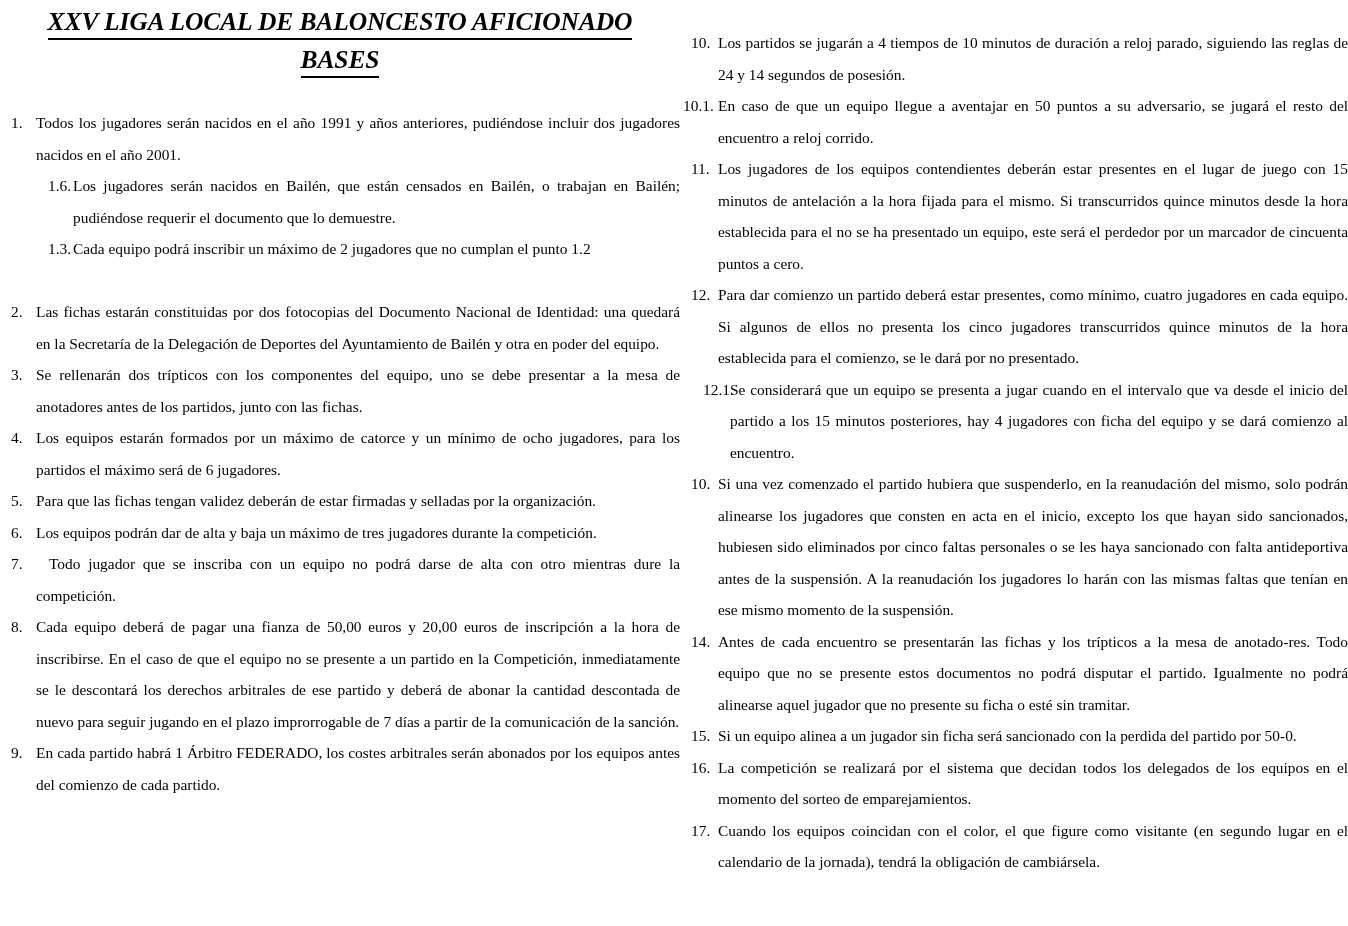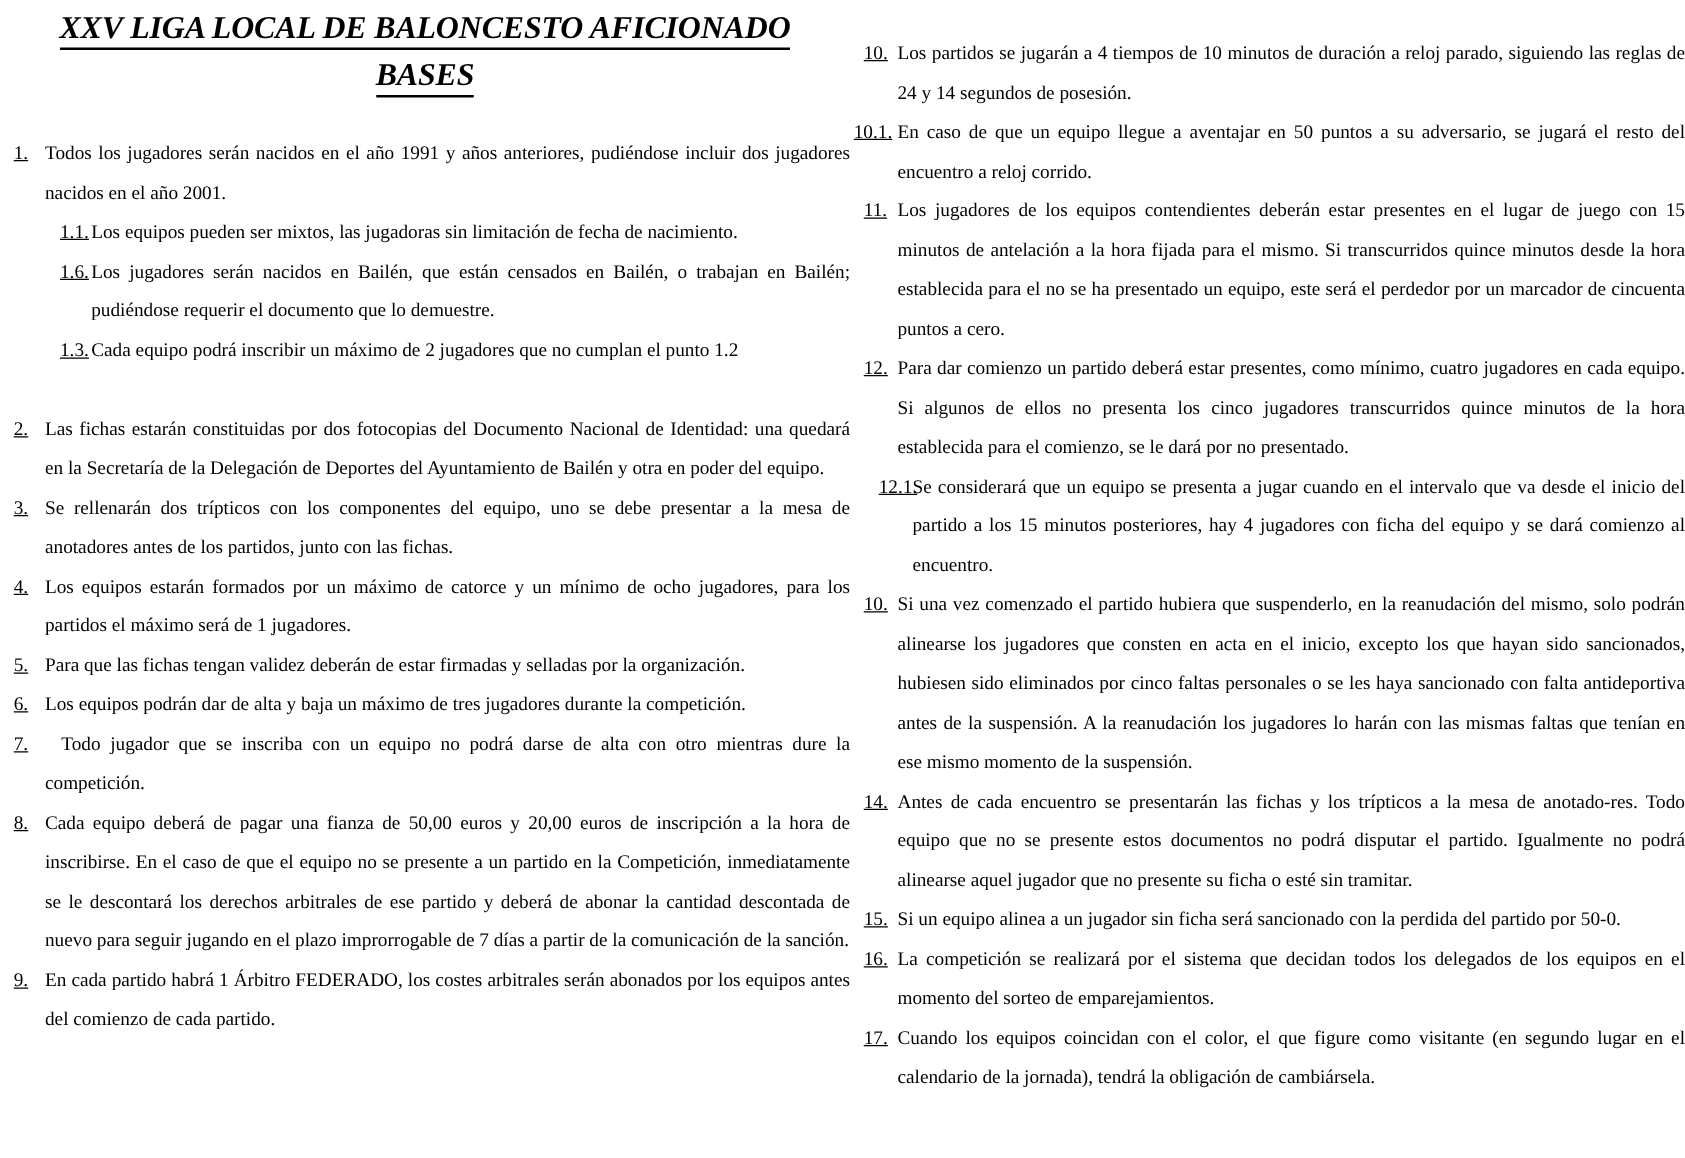--- a/index.html
+++ b/index.html
@@ -74,21 +74,20 @@
     text-justify: inter-word;
     margin: 0;
   }
   .item .num {
     position: absolute;
     left: 0;
     top: 0;
     display: block;
     text-align: center;
     white-space: nowrap;
-    text-decoration: underline;
   }
   .item .body {
     display: block;
   }
   .item .body.nojust {
     text-align: left;
   }
 
   
   .col-left .lvl1 {
@@ -142,42 +141,38 @@
     <div class="doc-title-1"><span>XXV LIGA LOCAL DE BALONCESTO AFICIONADO</span></div>
     <div class="doc-title-2"><span>BASES</span></div>
   </div>
 
   <div class="col col-left" id="col-left">
       <p class="item lvl1">
         <span class="num">1.</span>
         <span class="body">Todos los jugadores serán nacidos en el año 1991 y años anteriores, pudiéndose incluir dos jugadores nacidos en el año 2001.</span>
       </p>
       <p class="item lvl2">
-        <span class="num">1.1.</span>
-        <span class="body nojust">Los equipos pueden ser mixtos, las jugadoras sin limitación de fecha de nacimiento.</span>
-      </p>
-      <p class="item lvl2">
         <span class="num">1.6.</span>
         <span class="body">Los jugadores serán nacidos en Bailén, que están censados en Bailén, o trabajan en Bailén; pudiéndose requerir el documento que lo demuestre.</span>
       </p>
       <p class="item lvl2 gap-after">
         <span class="num">1.3.</span>
         <span class="body nojust">Cada equipo podrá inscribir un máximo de 2 jugadores que no cumplan el punto 1.2</span>
       </p>
       <p class="item lvl1">
         <span class="num">2.</span>
         <span class="body">Las fichas estarán constituidas por dos fotocopias del Documento Nacional de Identidad: una quedará en la Secretaría de la Delegación de Deportes del Ayuntamiento de Bailén y otra en poder del equipo.</span>
       </p>
       <p class="item lvl1">
         <span class="num">3.</span>
         <span class="body">Se rellenarán dos trípticos con los componentes del equipo, uno se debe presentar a la mesa de anotadores antes de los partidos, junto con las fichas.</span>
       </p>
       <p class="item lvl1">
         <span class="num">4.</span>
-        <span class="body">Los equipos estarán formados por un máximo de catorce y un mínimo de ocho jugadores, para los partidos el máximo será de 1 jugadores.</span>
+        <span class="body">Los equipos estarán formados por un máximo de catorce y un mínimo de ocho jugadores, para los partidos el máximo será de 6 jugadores.</span>
       </p>
       <p class="item lvl1">
         <span class="num">5.</span>
         <span class="body nojust">Para que las fichas tengan validez deberán de estar firmadas y selladas por la organización.</span>
       </p>
       <p class="item lvl1">
         <span class="num">6.</span>
         <span class="body nojust">Los equipos podrán dar de alta y baja un máximo de tres jugadores durante la competición.</span>
       </p>
       <p class="item lvl1 extra-indent">

